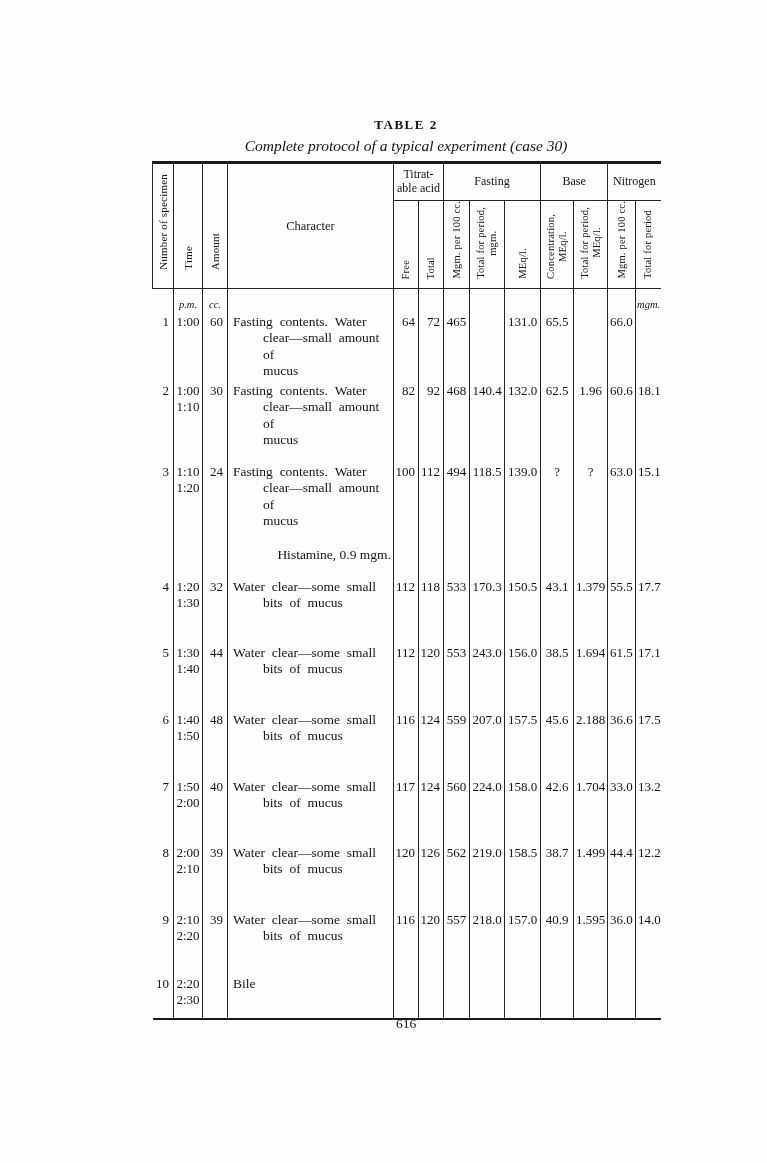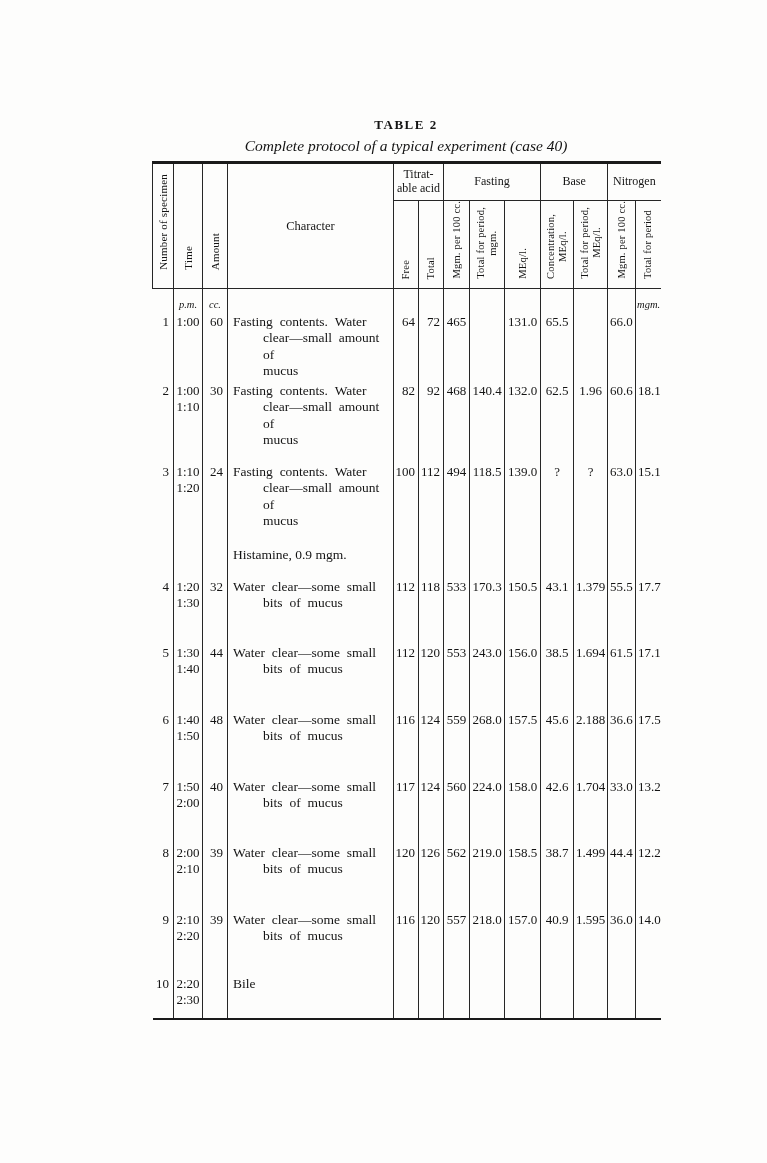--- a/index.html
+++ b/index.html
@@ -56,36 +56,36 @@
   tbody tr:nth-child(6){height:67px}
   tbody tr:nth-child(7){height:66px}
   tbody tr:nth-child(8){height:67px}
   tbody tr:nth-child(9){height:64px}
   tbody tr:nth-child(10){height:46px}
   td.c-num { text-align:right; padding-right:4px; }
   td.c-time { text-align:center; white-space:pre-line; }
   td.c-amt { text-align:right; padding-right:4px; }
   td.c-char { text-align:left; padding:3px 2px 0 5px; font-size:13.5px; line-height:16.5px; }
   .char-main { padding-left:30px; text-indent:-30px; white-space:pre-line; word-spacing:3.5px; }
-  .char-note { margin-top:17px; }
+  .char-note { margin-top:17px;text-align:right; }
   .char-note:empty { display:none; }
   td.c-r { text-align:right; padding-right:3px; }
   td.c-n { text-align:center; }
   td.c-l { text-align:left; padding-left:2px; }
 
   .pagenum { position:absolute; left:152px; top:1016px; width:508px; text-align:center; font-size:13.5px; }
 </style>
 </head>
 <body>
 
 <div class="sheet">
 
   <div class="caption">
     <div class="t-label">TABLE 2</div>
-    <div class="t-title">Complete protocol of a typical experiment (case 40)</div>
+    <div class="t-title">Complete protocol of a typical experiment (case 30)</div>
   </div>
 
   <table class="protocol">
     <colgroup>
       <col style="width:21px">
         <col style="width:29px">
         <col style="width:25px">
         <col style="width:166px">
       <col style="width:25px">
         <col style="width:25px">
@@ -243,21 +243,21 @@
         <td class="c-time bl">1:40
 1:50</td>
         <td class="c-amt bl">48</td>
         <td class="c-char bl">
             <div class="char-main">Water clear—some small
 bits of mucus</div>
           </td>
         <td class="c-r bl">116</td>
         <td class="c-r bl">124</td>
         <td class="c-n bl">559</td>
-        <td class="c-n bl">268.0</td>
+        <td class="c-n bl">207.0</td>
         <td class="c-n bl">157.5</td>
         <td class="c-n bl">45.6</td>
         <td class="c-n bl">2.188</td>
         <td class="c-l bl">36.6</td>
         <td class="c-l bl">17.5</td>
       </tr>
       <tr>
         <td class="c-num">7</td>
         <td class="c-time bl">1:50
 2:00</td>
@@ -328,14 +328,15 @@
         <td class="c-n bl"></td>
         <td class="c-n bl"></td>
         <td class="c-n bl"></td>
         <td class="c-n bl"></td>
         <td class="c-l bl"></td>
         <td class="c-l bl"></td>
       </tr>
     </tbody>
   </table>
 
+  <div class="pagenum">616</div>
 
 </div>
 
 </body></html>

